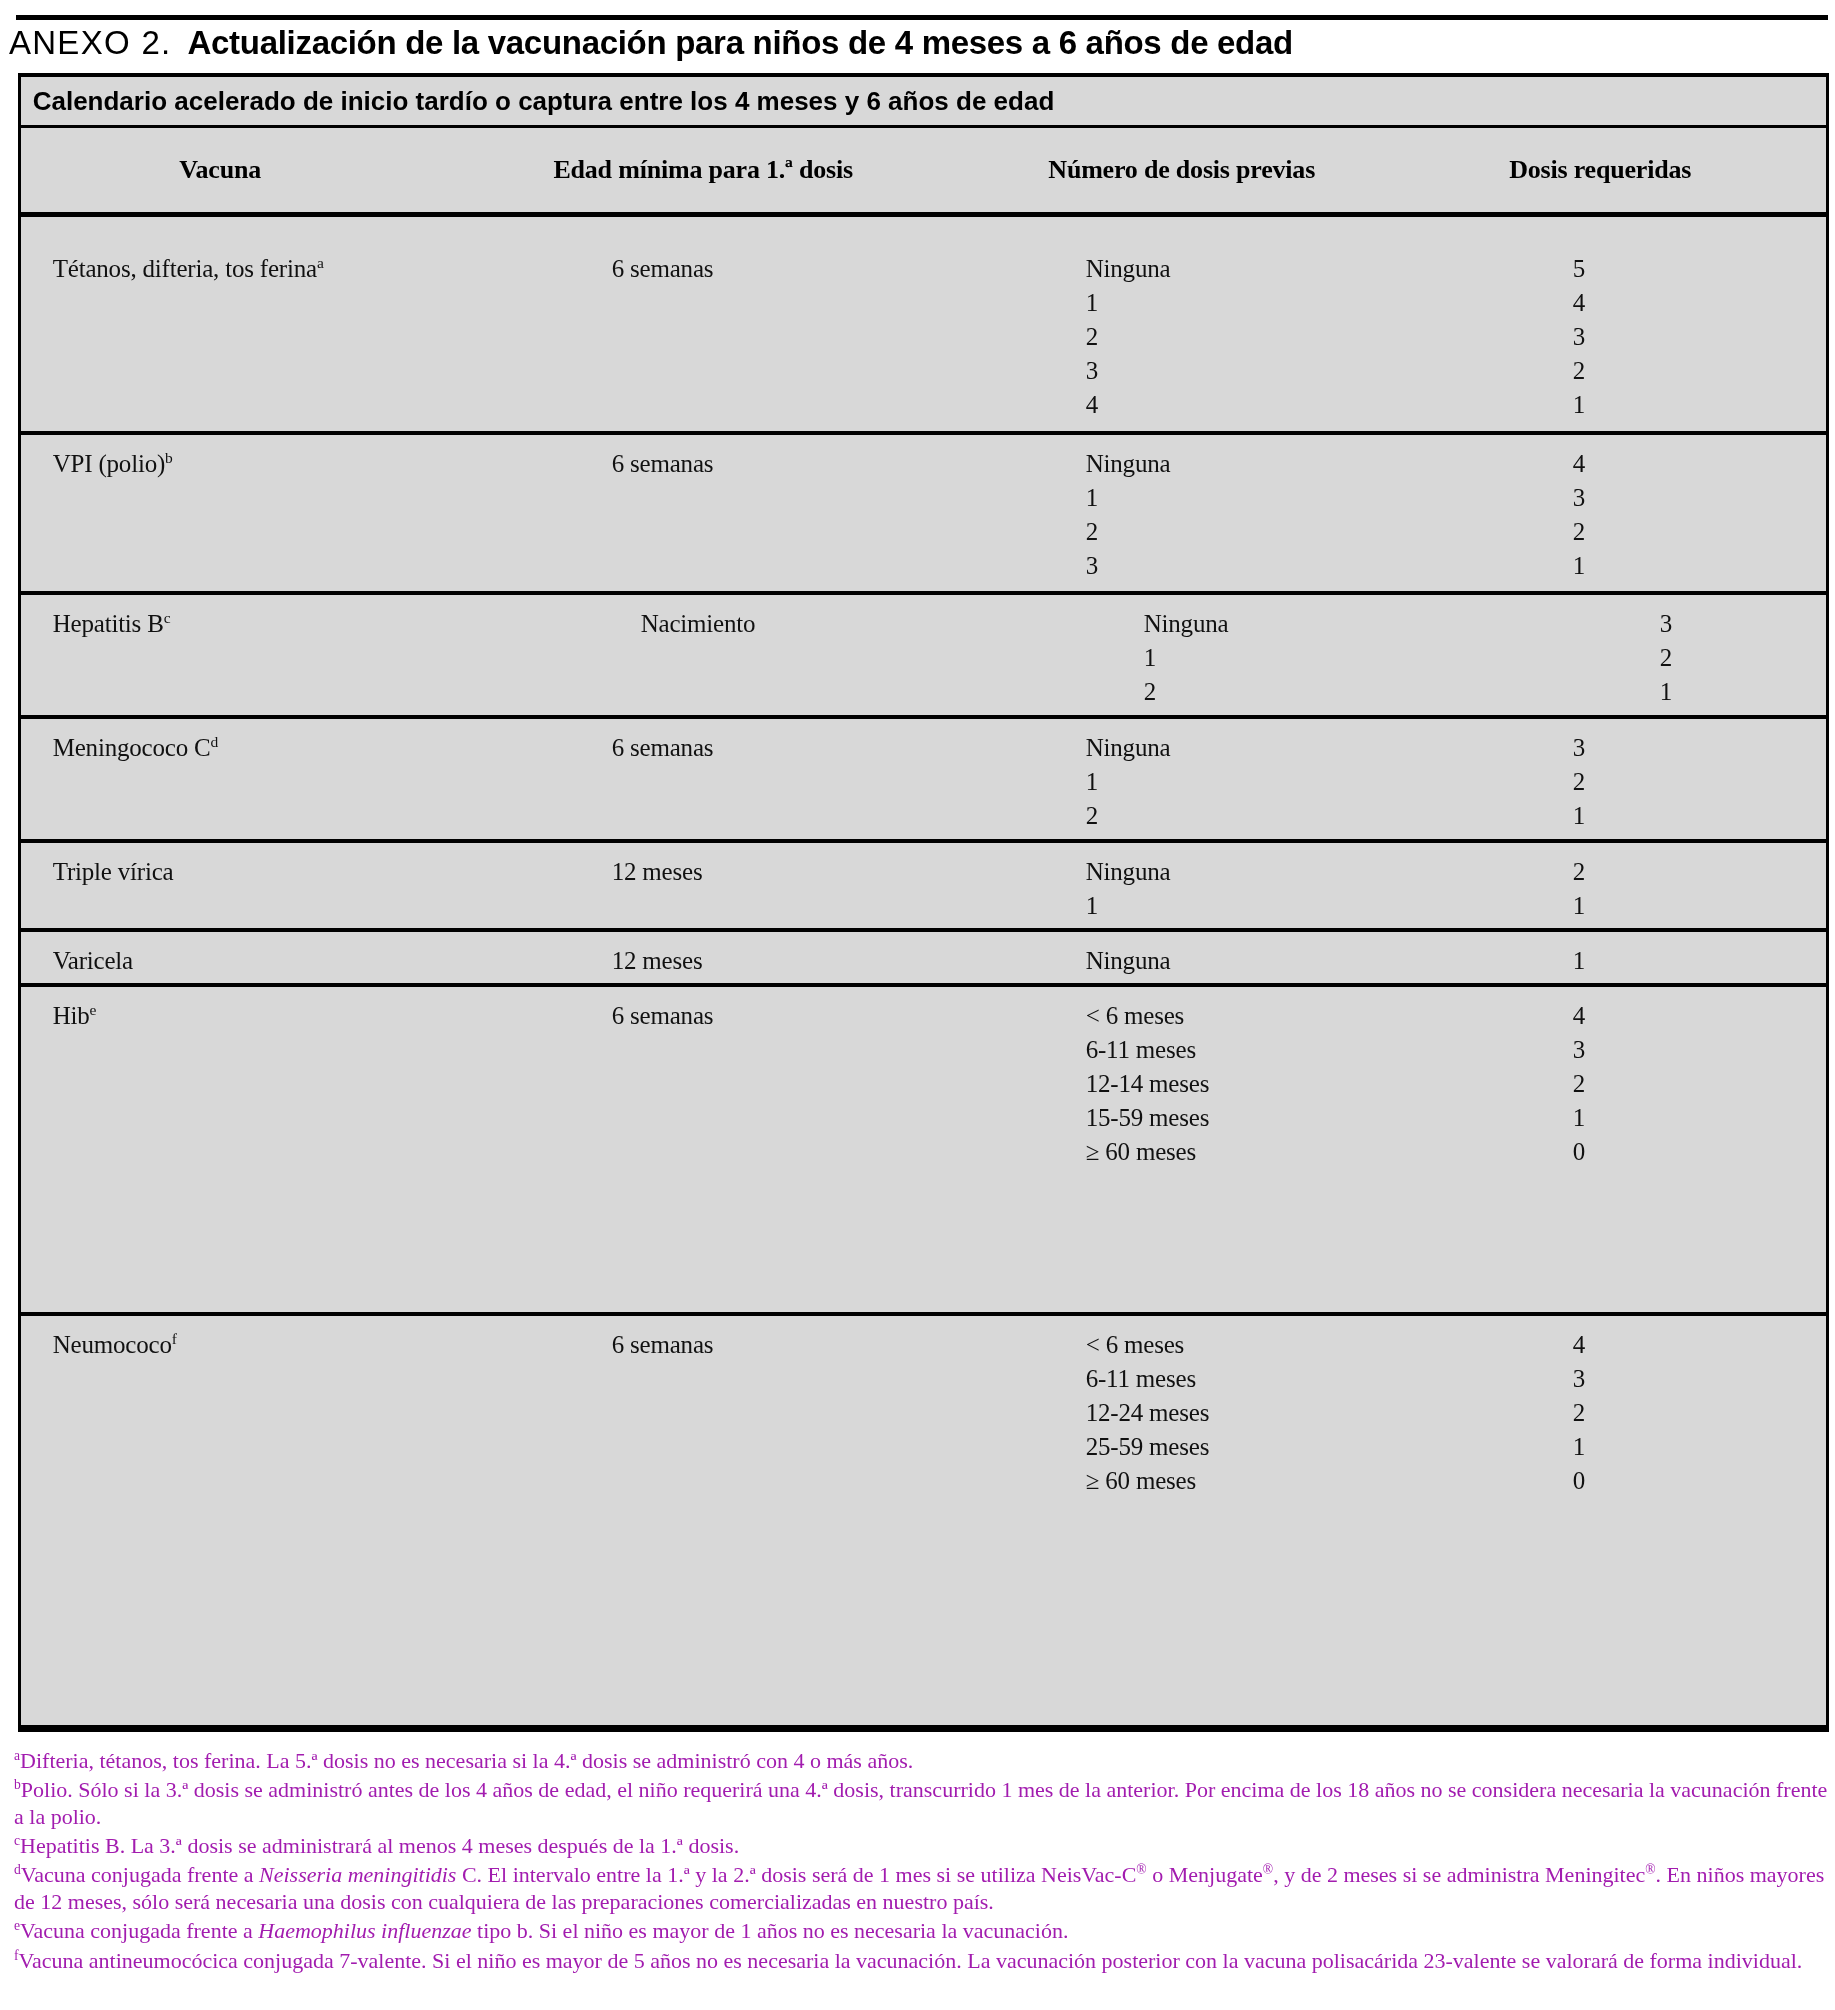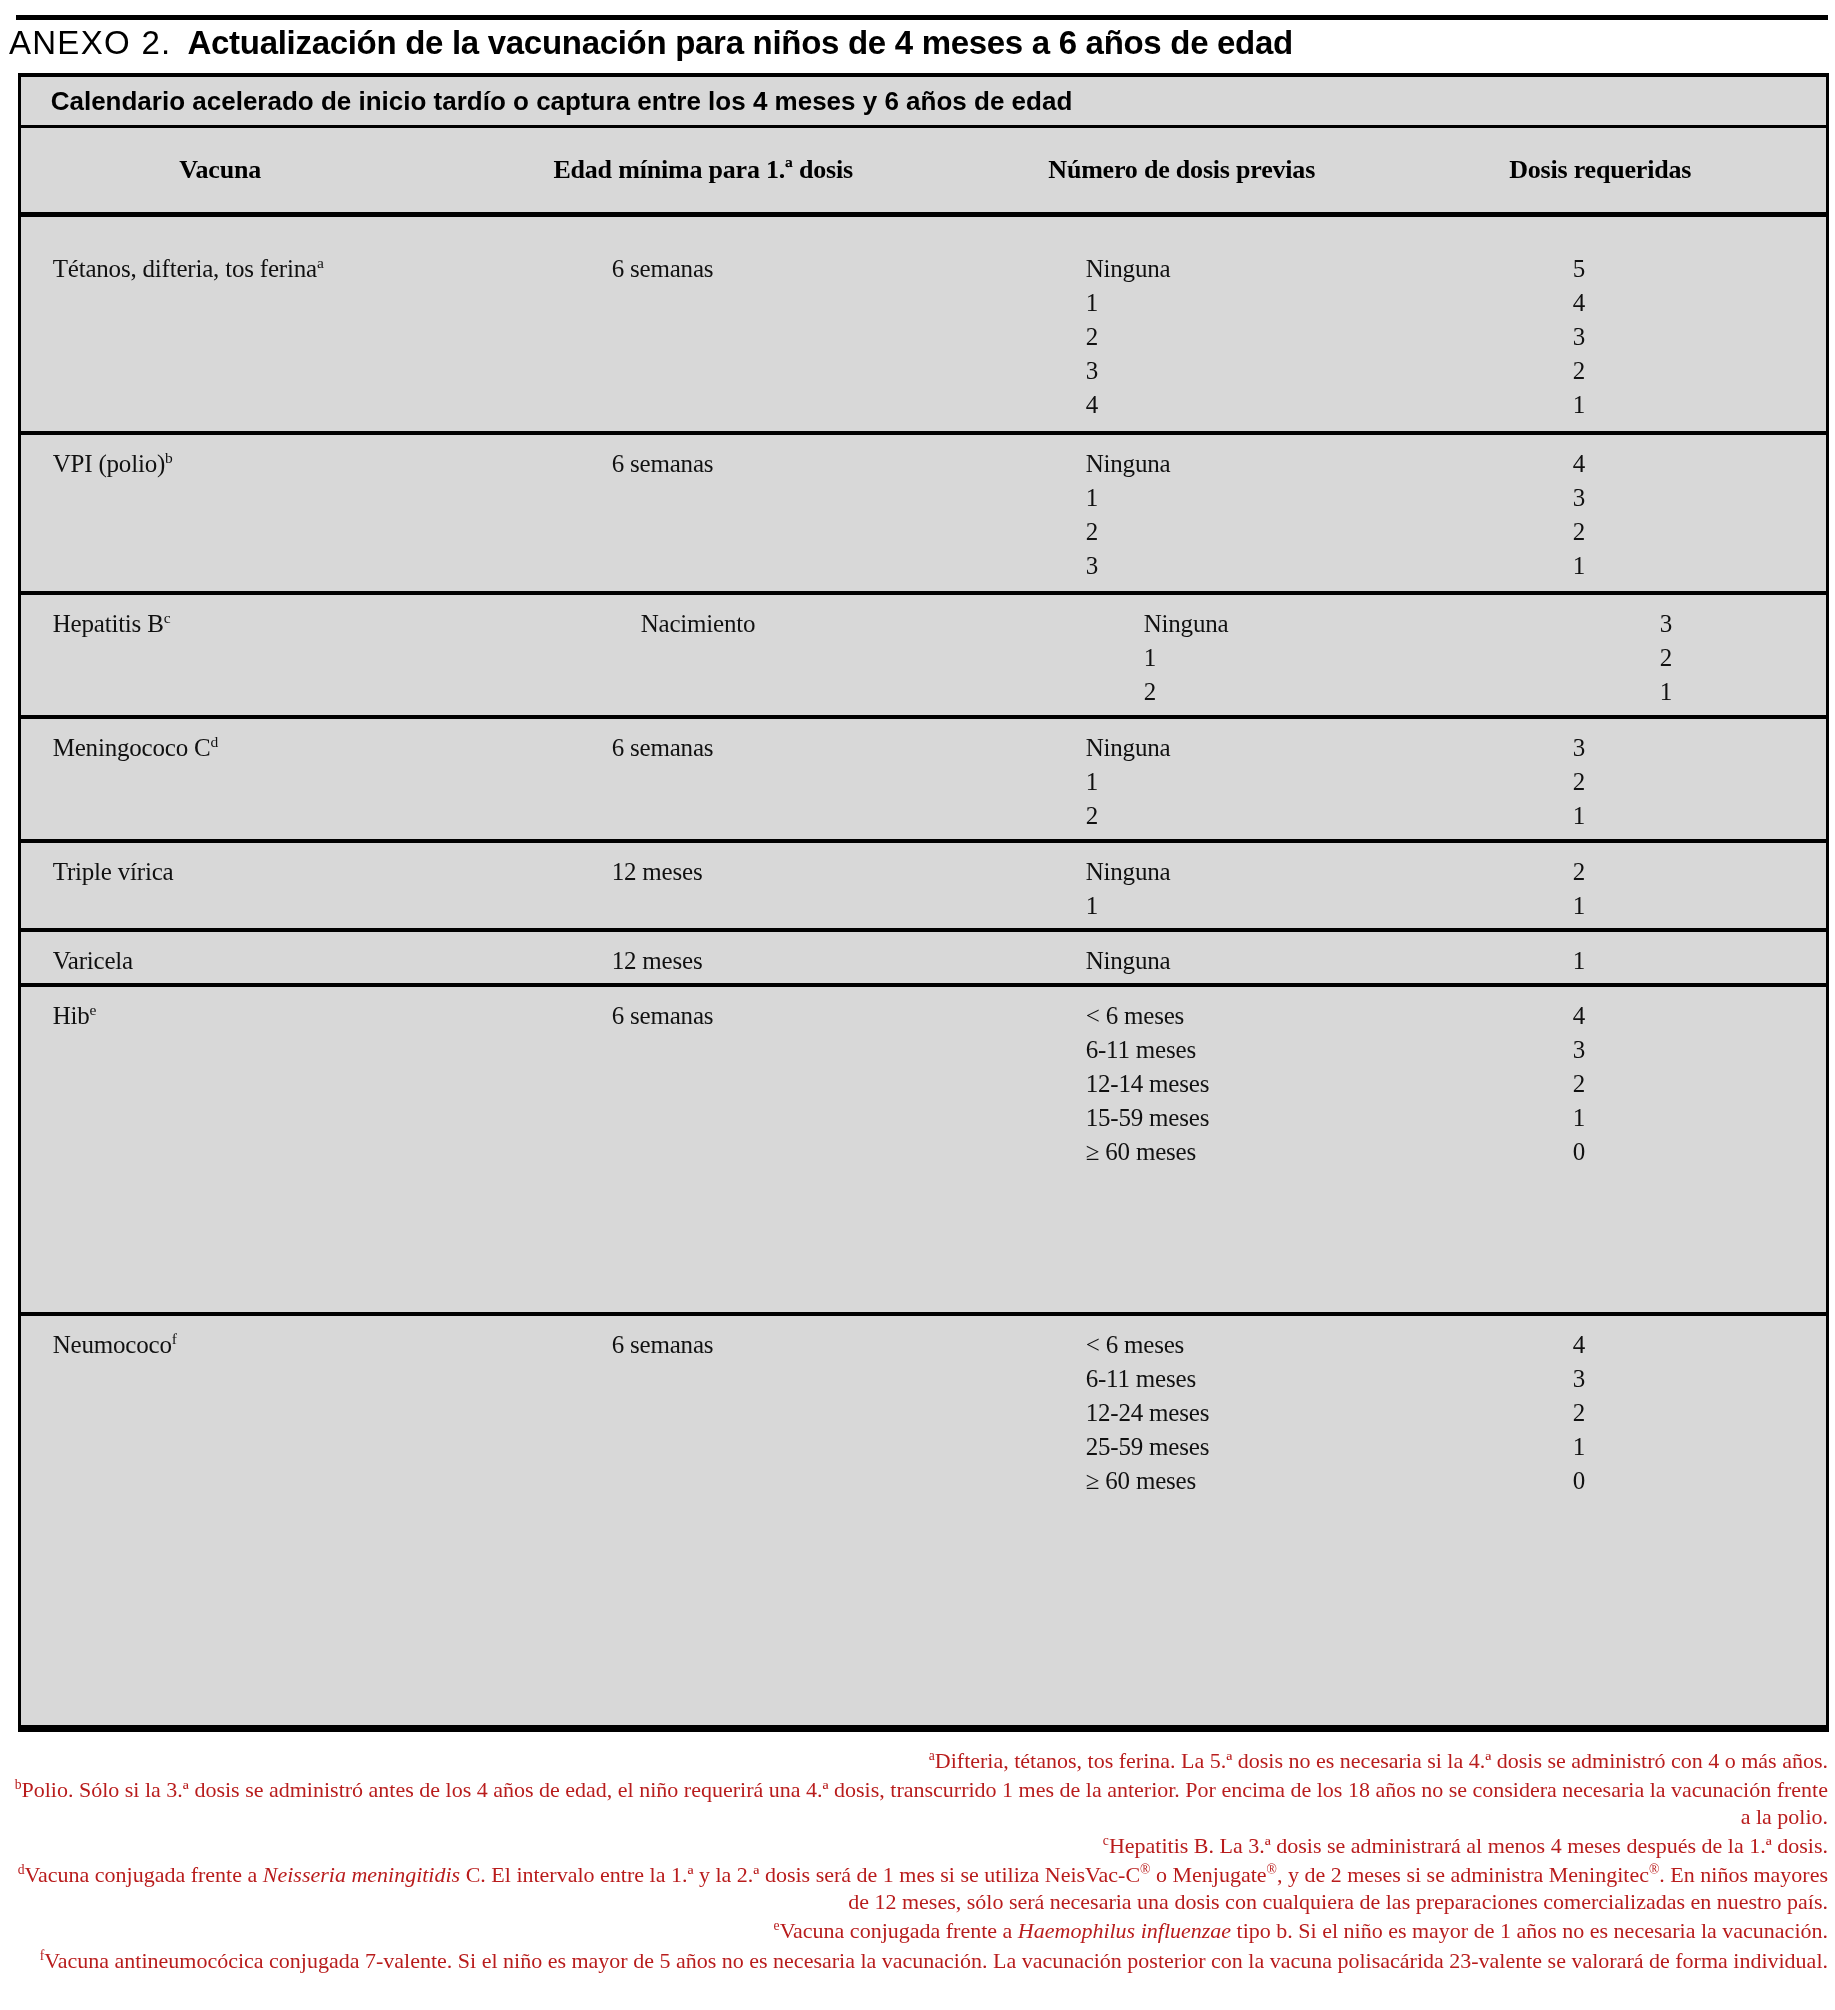--- a/index.html
+++ b/index.html
@@ -29,21 +29,21 @@
     width:1811px; height:1659px;
     background:#d8d8d8;
     border:3.5px solid #000;
     border-top-width:4.4px;
     border-bottom-width:7px;
   }
   .caption-bar {
     height:51px;
     border-bottom:3.5px solid #000;
     display:flex; align-items:center;
-    padding-left:30px;
+    padding-left:12px;
     font-family:"Liberation Sans", sans-serif;
     font-weight:700; font-size:26px; color:#000;
   }
   .grid-row {
     display:grid;
     grid-template-columns:399px 567px 390px 447px;
   }
   .header-row {
     height:89px;
     border-bottom:5.3px solid #000;
@@ -60,21 +60,21 @@
   .cell .line { line-height:34px; min-height:34px; }
   .c1 { padding-left:32px; }
   .c2 { padding-left:192px; }
   .c3 { padding-left:99px; }
   .c4 { padding-left:196px; }
   sup { font-size:62%; vertical-align:super; line-height:0; }
 
   .footnotes {
     position:absolute; left:14px; top:1748px;
     width:1814px;
-    font-size:22px; color:#b91c1c;text-align:right;
+    font-size:22px; color:#a21caf;
   }
   .footnote { line-height:26.6px; margin-bottom:2.7px; }
   .footnote i { font-style:italic; }
 </style>
 </head>
 <body>
 
 <div class="page">
 
   <div class="top-rule"></div>

